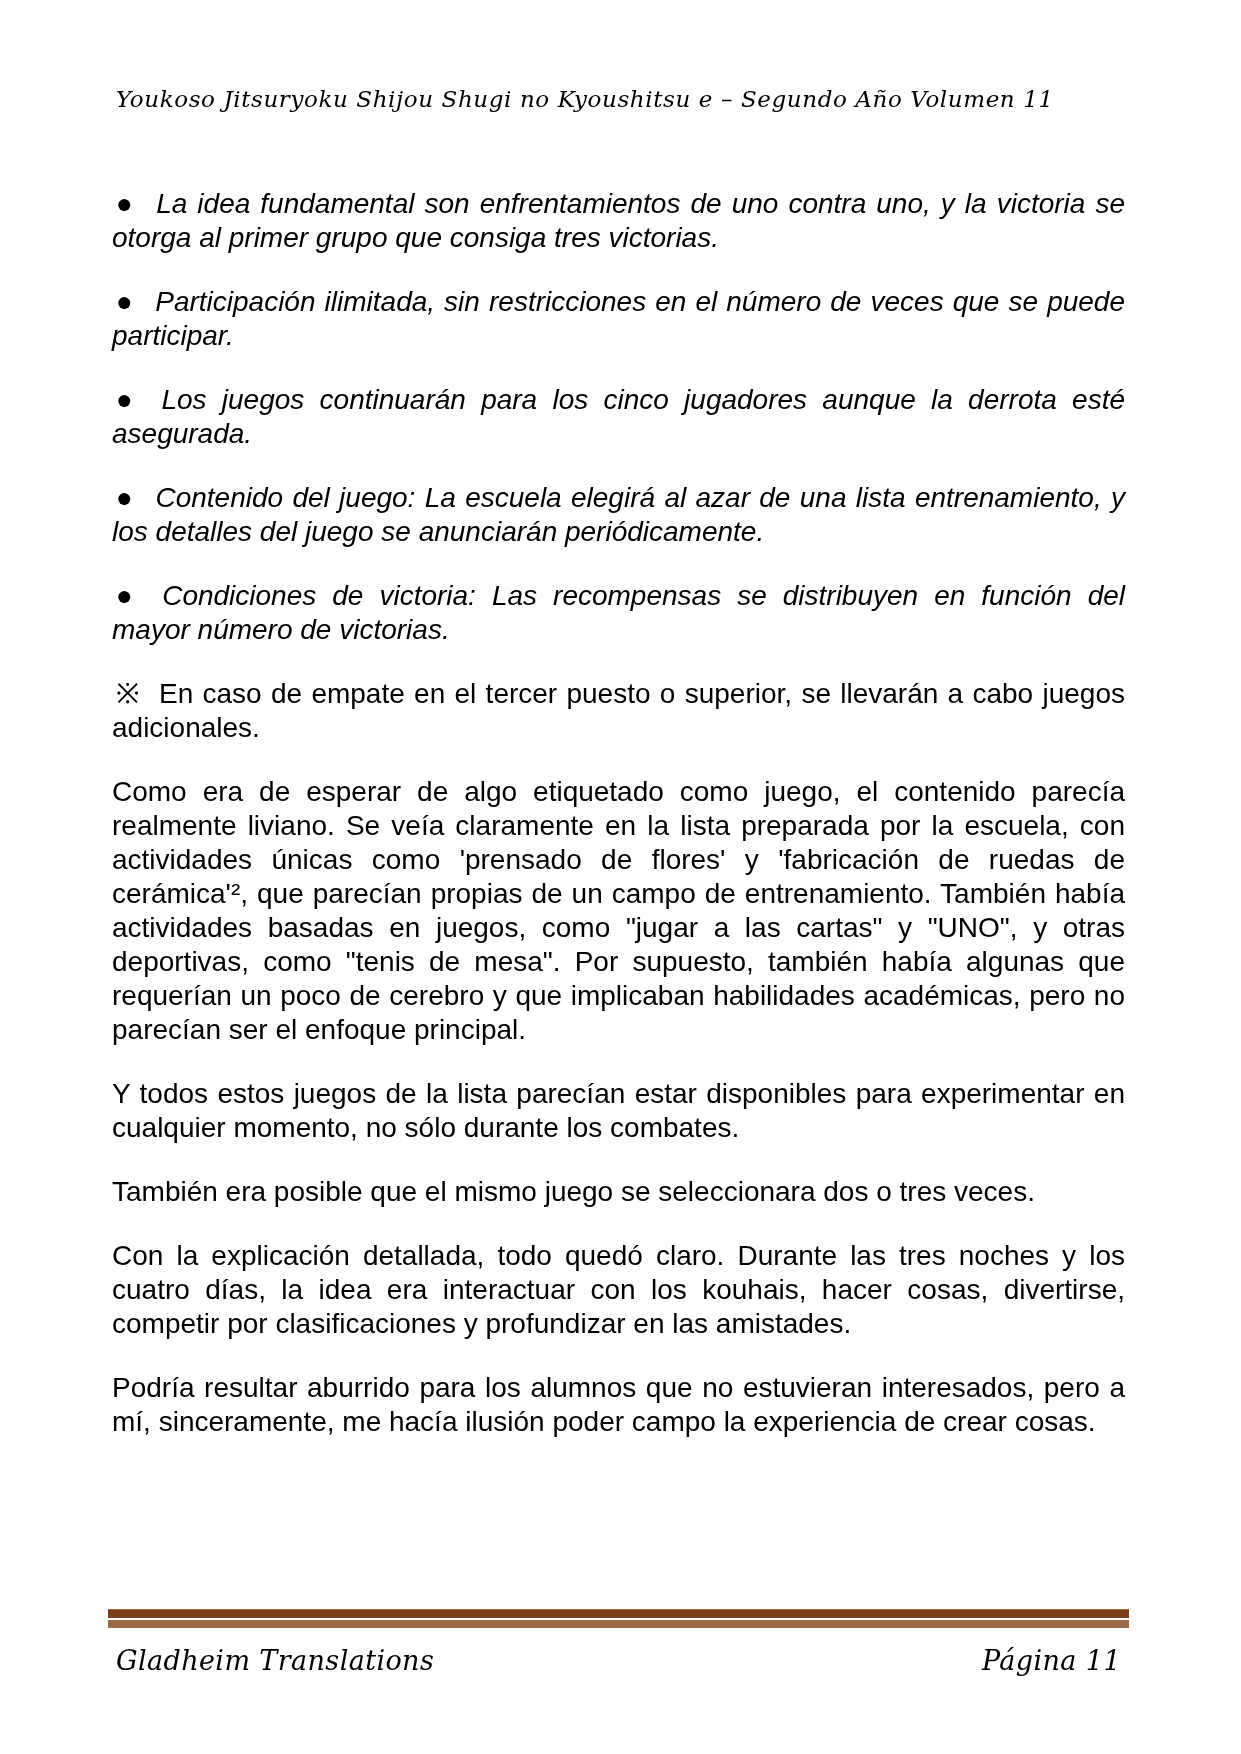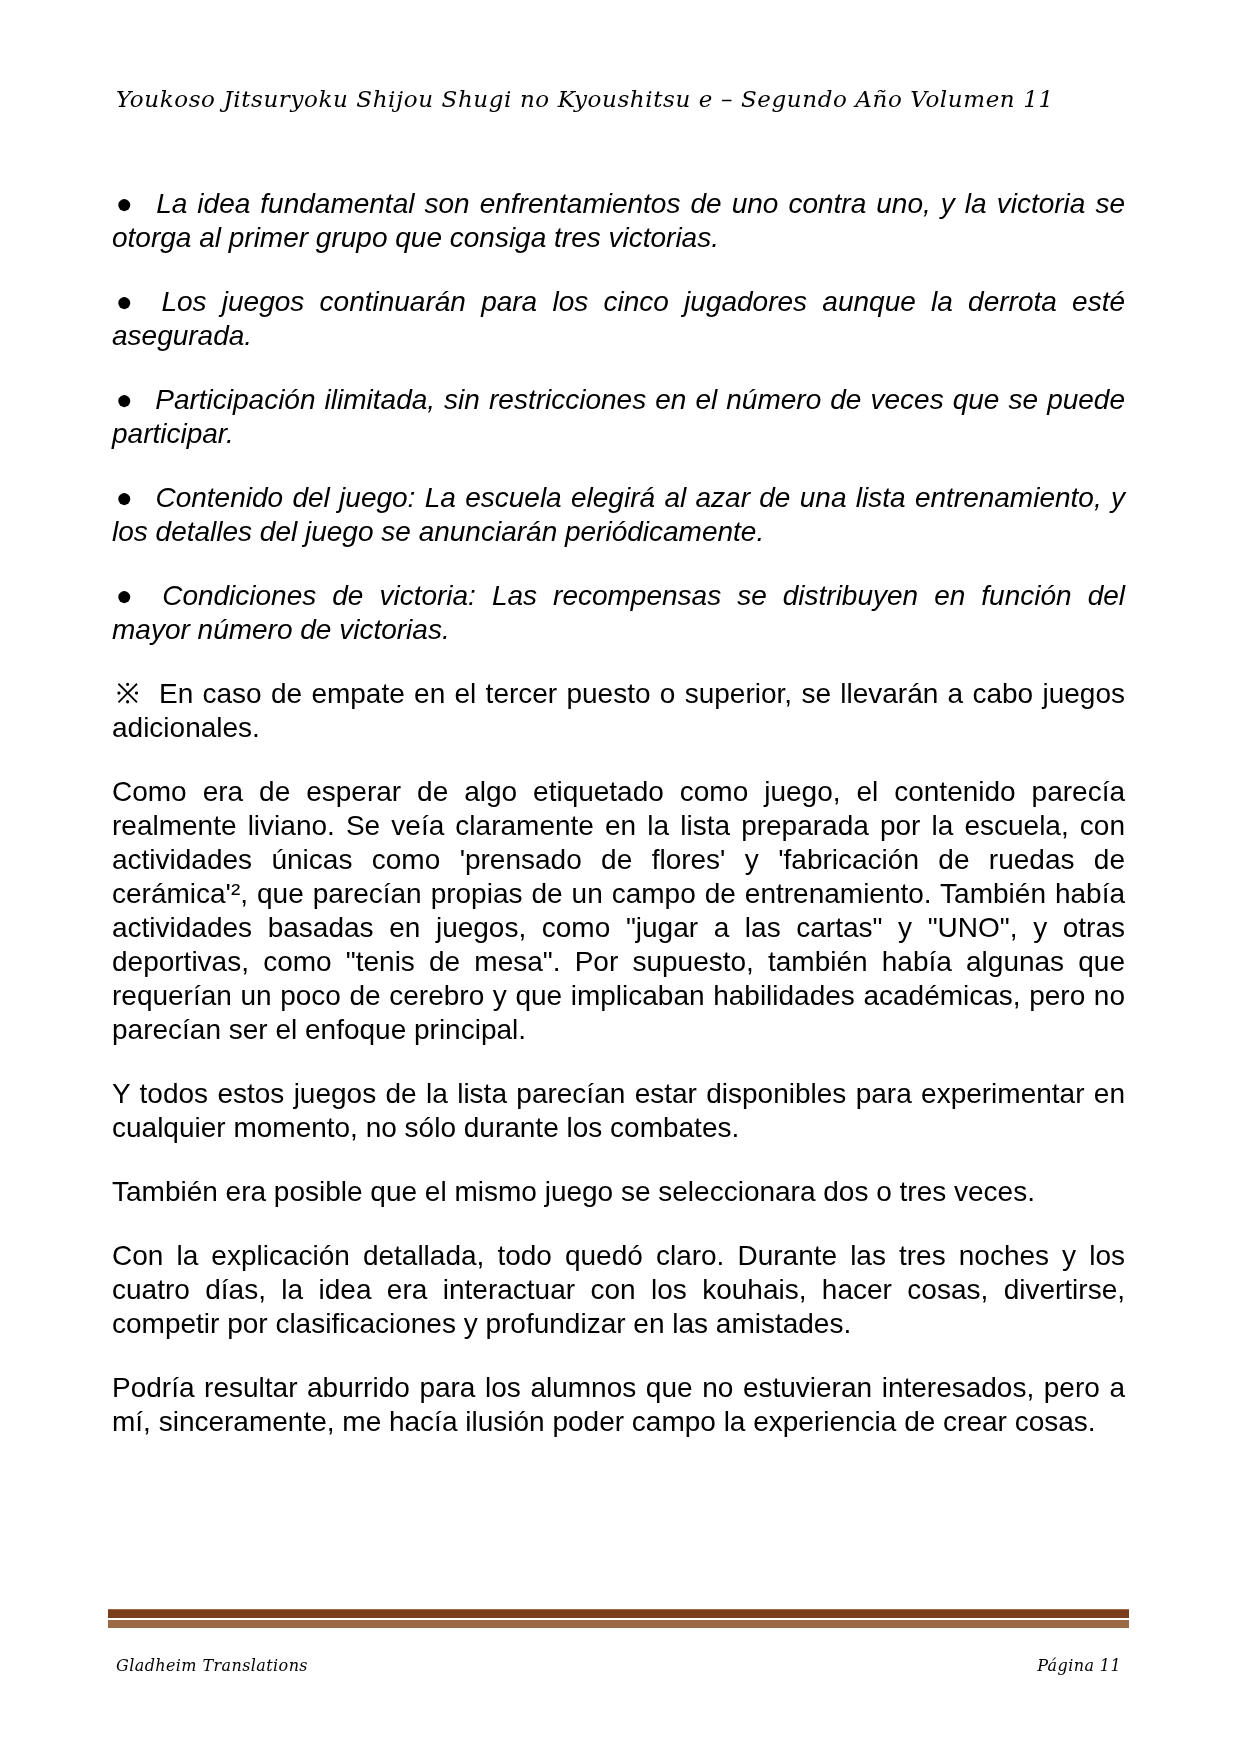--- a/index.html
+++ b/index.html
@@ -58,43 +58,43 @@
   }
   .rule-thin {
     height: 2px;
     background: var(--rule-light, #9c6b45);
     margin-top: 2px;
   }
   .footer-row {
     display: flex;
     justify-content: space-between;
     align-items: baseline;
-    margin-top: 20px;
+    margin-top: 9px;
     font-family: "DejaVu Serif", serif;
     font-style: italic;
-    font-size: 16px;
+    font-size: 27px;
     letter-spacing: 0.4px;
   }
 </style>
 </head>
 <body>
 
 <div class="page">
 
   <div class="header">
     <span>Youkoso Jitsuryoku Shijou Shugi no Kyoushitsu e – Segundo Año Volumen 11</span>
   </div>
 
   <div class="content">
 
     <p class="bullet"><span class="marker">●</span><span>La idea fundamental son enfrentamientos de uno contra uno, y la victoria se otorga al primer grupo que consiga tres victorias.</span></p>
 
+    <p class="bullet"><span class="marker">●</span><span>Participación ilimitada, sin restricciones en el número de veces que se puede participar.</span></p>
+
     <p class="bullet"><span class="marker">●</span><span>Los juegos continuarán para los cinco jugadores aunque la derrota esté asegurada.</span></p>
-
-    <p class="bullet"><span class="marker">●</span><span>Participación ilimitada, sin restricciones en el número de veces que se puede participar.</span></p>
 
     <p class="bullet"><span class="marker">●</span><span>Contenido del juego: La escuela elegirá al azar de una lista entrenamiento, y los detalles del juego se anunciarán periódicamente.</span></p>
 
     <p class="bullet"><span class="marker">●</span><span>Condiciones de victoria: Las recompensas se distribuyen en función del mayor número de victorias.</span></p>
 
     <p class="note"><span class="note-marker">※</span><span>En caso de empate en el tercer puesto o superior, se llevarán a cabo juegos adicionales.</span></p>
 
     <p class="para">Como era de esperar de algo etiquetado como juego, el contenido parecía realmente liviano. Se veía claramente en la lista preparada por la escuela, con actividades únicas como 'prensado de flores' y 'fabricación de ruedas de cerámica'², que parecían propias de un campo de entrenamiento. También había actividades basadas en juegos, como "jugar a las cartas" y "UNO", y otras deportivas, como "tenis de mesa". Por supuesto, también había algunas que requerían un poco de cerebro y que implicaban habilidades académicas, pero no parecían ser el enfoque principal.</p>
 
 

